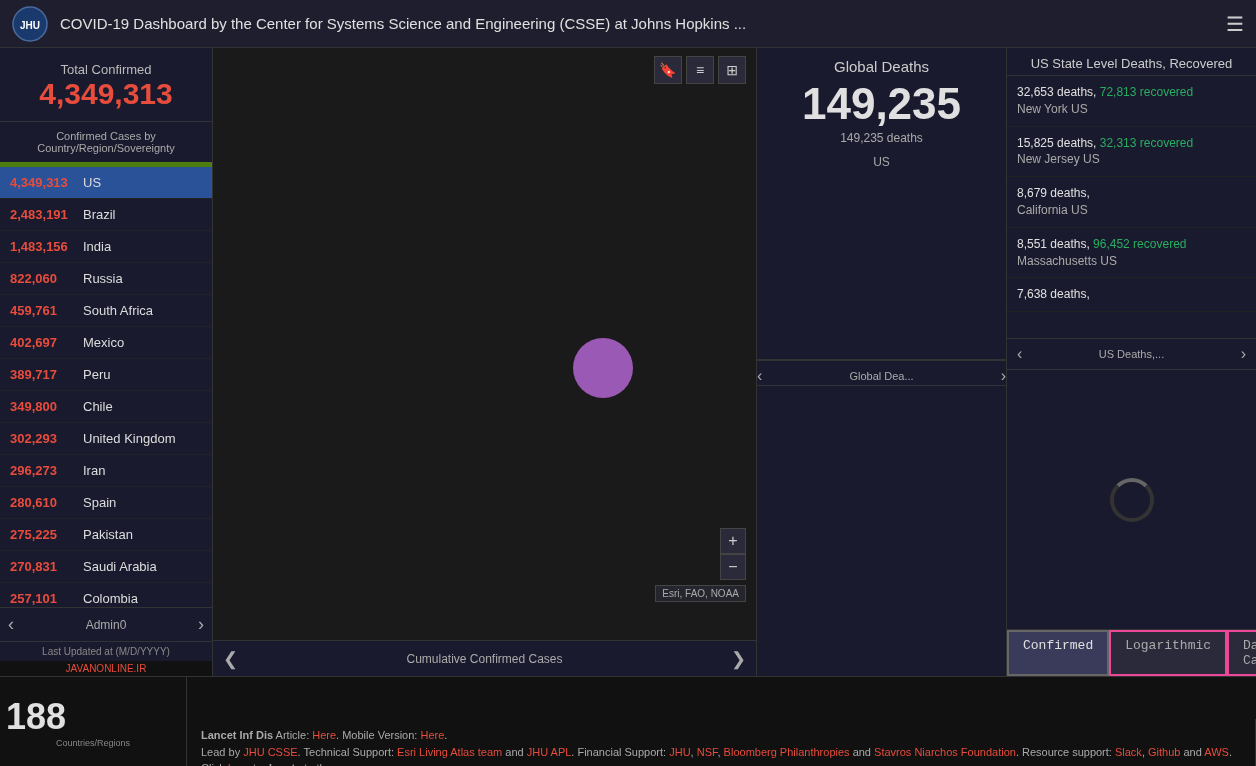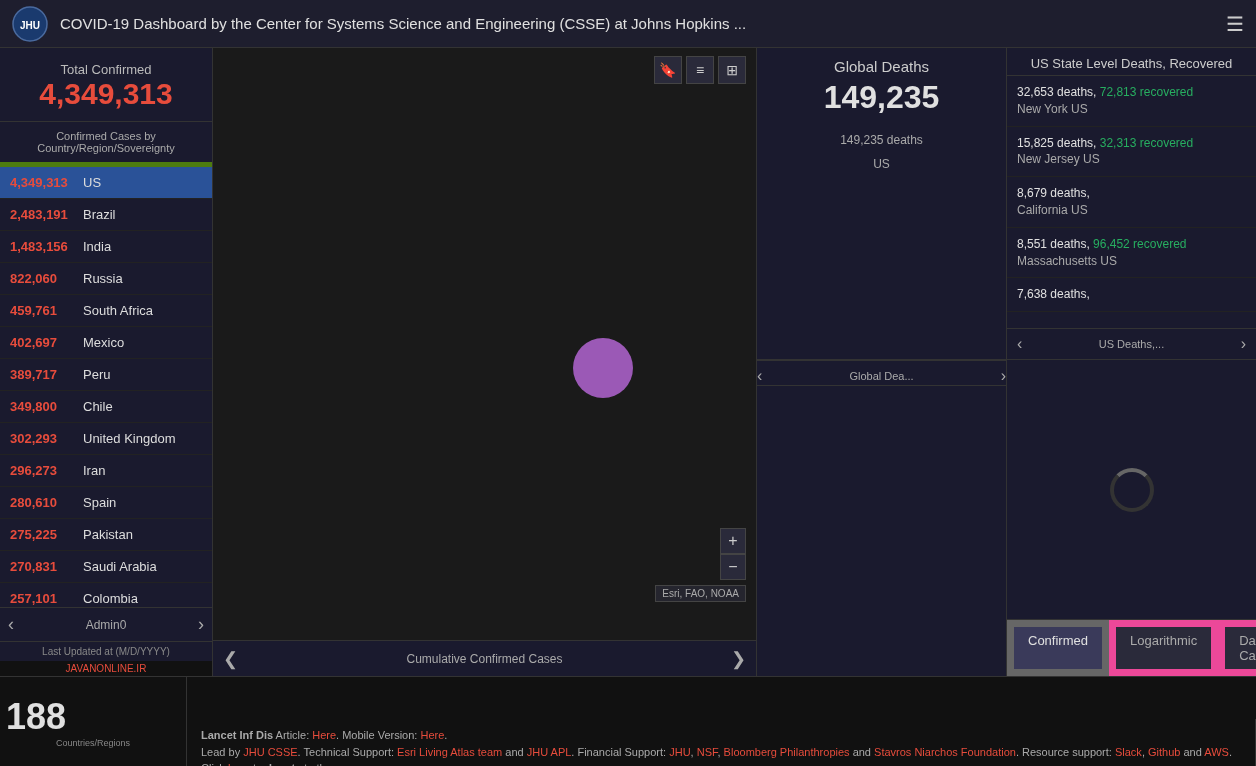--- a/index.html
+++ b/index.html
@@ -258,21 +258,22 @@
     .bottom-info a {
       color: #e74c3c;
       text-decoration: none;
     }
     .chart-tab {
       padding: 6px 14px;
       background: #2a2a3a;
       color: #aaa;
       font-size: 13px;
       cursor: pointer;
-      border: 7px solid #ec4899;
+      border: 2px solid #ec4899;
+      font-family: Liberation Mono, monospace;
     }
     .chart-tab.active {
       background: #3a3a5a;
       color: #e0e0e0;
       border-color: #666;
     }
 
     
     .right-panel {
       width: 250px;
@@ -289,24 +290,24 @@
       overflow: hidden;
     }
     .right-panel-title {
       color: #ccc;
       font-size: 15px;
       text-align: center;
       margin-bottom: 4px;
     }
     .right-panel-big-num {
       color: #e0e0e0;
-      font-size: 32px;
+      font-size: 44px;
       font-weight: bold;
       text-align: center;
-      margin-bottom: 17px;
+      margin-bottom: 2px;
     }
     .right-panel-subtitle {
       color: #aaa;
       font-size: 12px;
       text-align: center;
       margin-bottom: 10px;
     }
     .right-panel-nav {
       display: flex;
       align-items: center;

